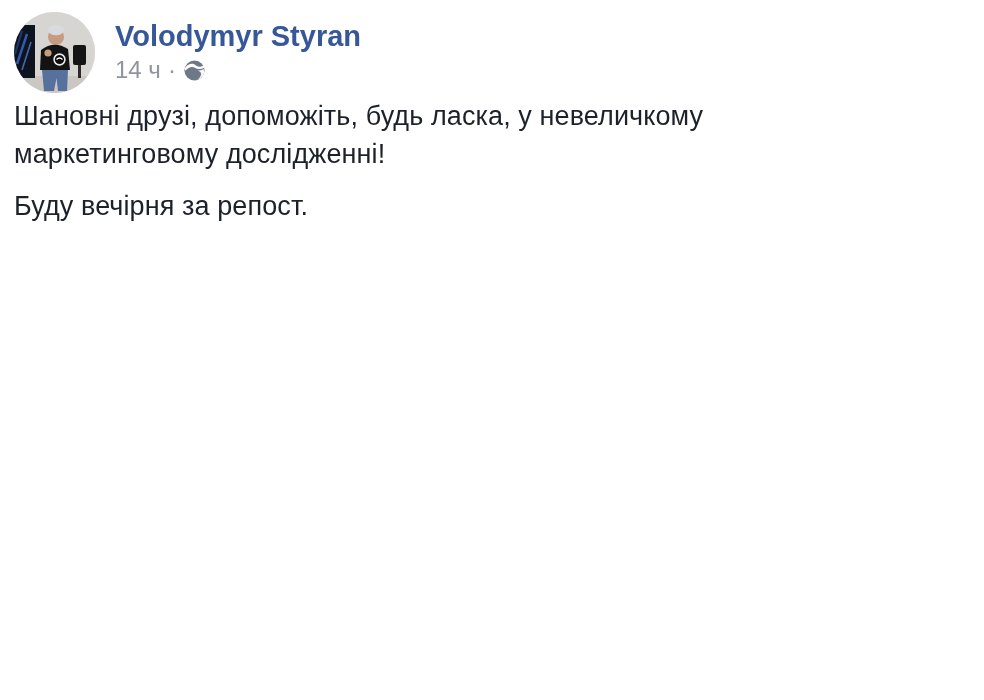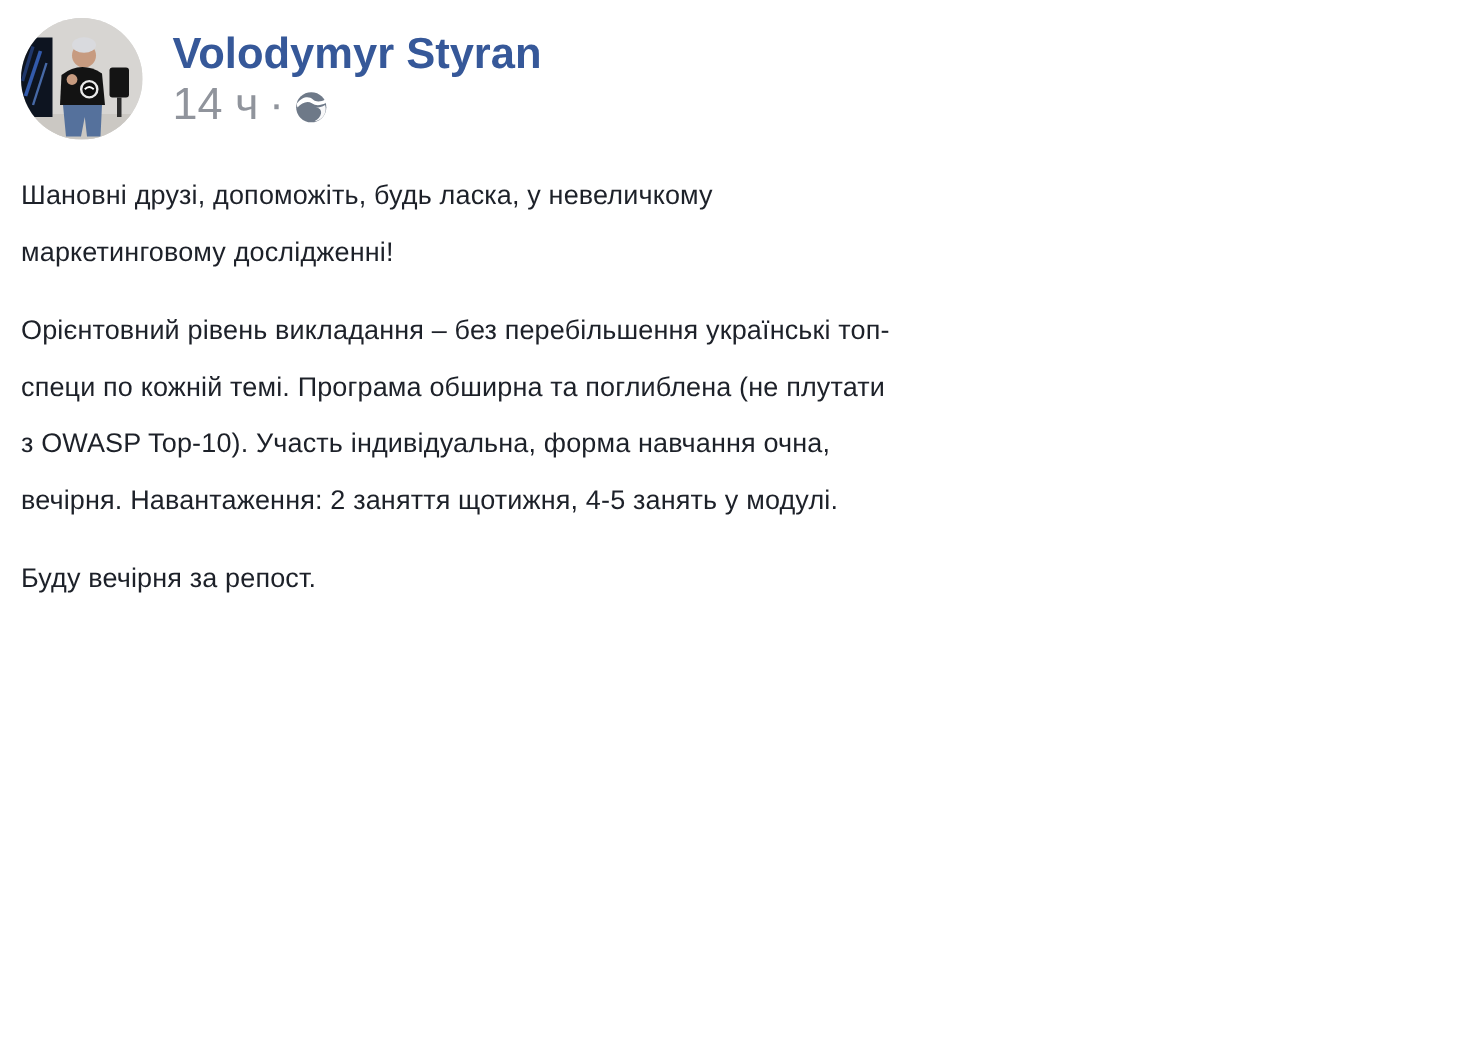--- a/index.html
+++ b/index.html
@@ -38,38 +38,37 @@
     color: #365899;
     font-weight: 700;
     font-size: 29px;
     line-height: 31px;
     text-decoration: none;
     cursor: pointer;
     display: inline-block;
   }
   .meta {
     display: flex;
-    align-items: center;
     gap: 7px;
     margin-top: 5px;
     color: #90949c;
-    font-size: 30px;
+    font-size: 24px;
     line-height: 26px;
   }
   .meta .timestamp { cursor: pointer; }
   .globe-icon {
     width: 23px;
     height: 23px;
     display: inline-block;
     margin-top: 2px;
   }
   .post-body {
-    margin-top: 19px;
+    margin-top: 5px;
     color: #1d2129;
-    font-size: 18px;
+    font-size: 27px;
     line-height: 37.5px;
     letter-spacing: 0.1px;
   }
   .post-body p {
     margin: 0 0 15px 0;
     white-space: pre-line;
   }
   .post-body p:last-child { margin-bottom: 0; }
 </style>
 </head>
@@ -113,20 +112,16 @@
             <path d="M15.2 12.2 c2.6 0.2 4 1.8 3.6 4.2 c-0.4 2.2 -2.2 4.2 -4.6 5.4 c3.8 -0.4 7.2 -3.4 7.8 -7.6 c0.2 -1.4 0 -2.6 -0.4 -3.8 c-2 1.2 -4.2 1.8 -6.4 1.8 Z" fill="#ffffff" opacity="0.95"></path>
           </svg>
         </span>
       </div>
     </div>
   </div>
 
   <div class="post-body">
     <p>Шановні друзі, допоможіть, будь ласка, у невеличкому
 маркетинговому дослідженні!</p>
-    <p>Орієнтовний рівень викладання – без перебільшення українські топ-
-специ по кожній темі. Програма обширна та поглиблена (не плутати
-з OWASP Top-10). Участь індивідуальна, форма навчання очна,
-вечірня. Навантаження: 2 заняття щотижня, 4-5 занять у модулі.</p>
     <p>Буду вечірня за репост.</p>
   </div>
 
 </div>
 
 </body></html>

